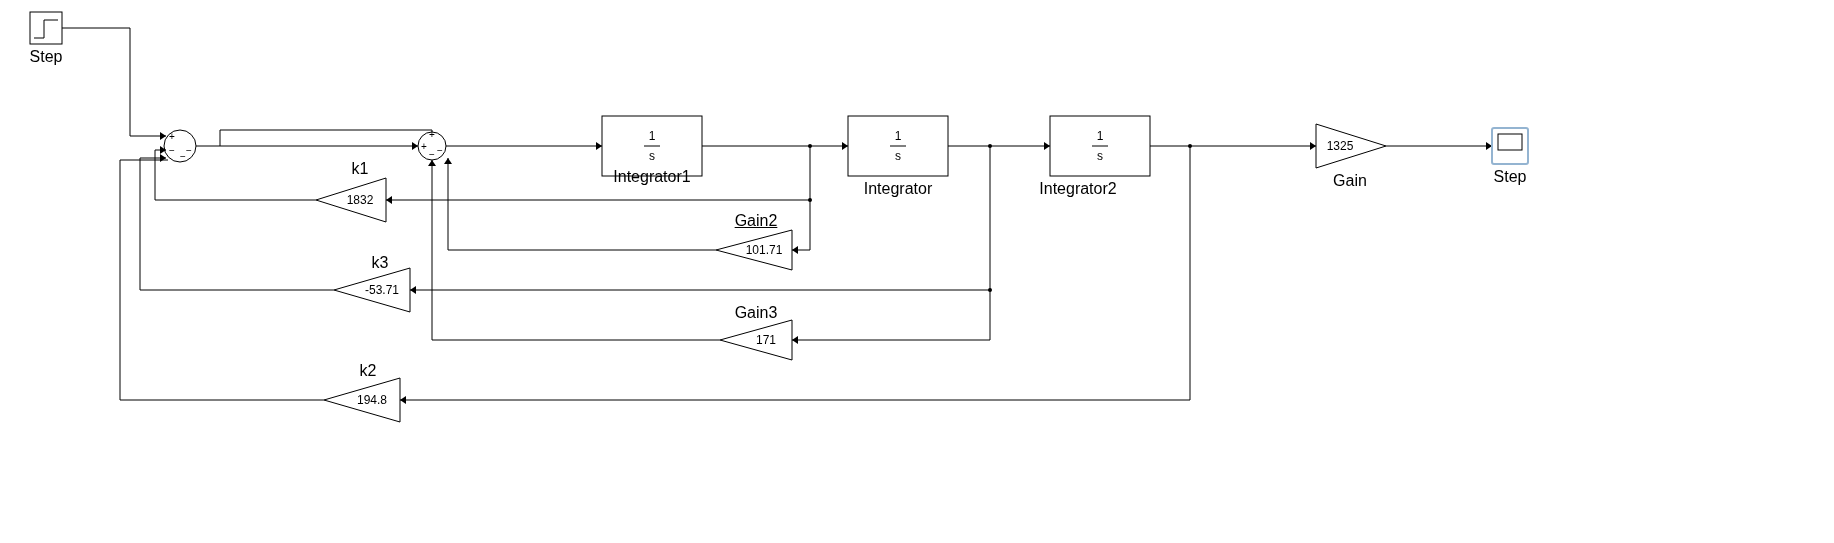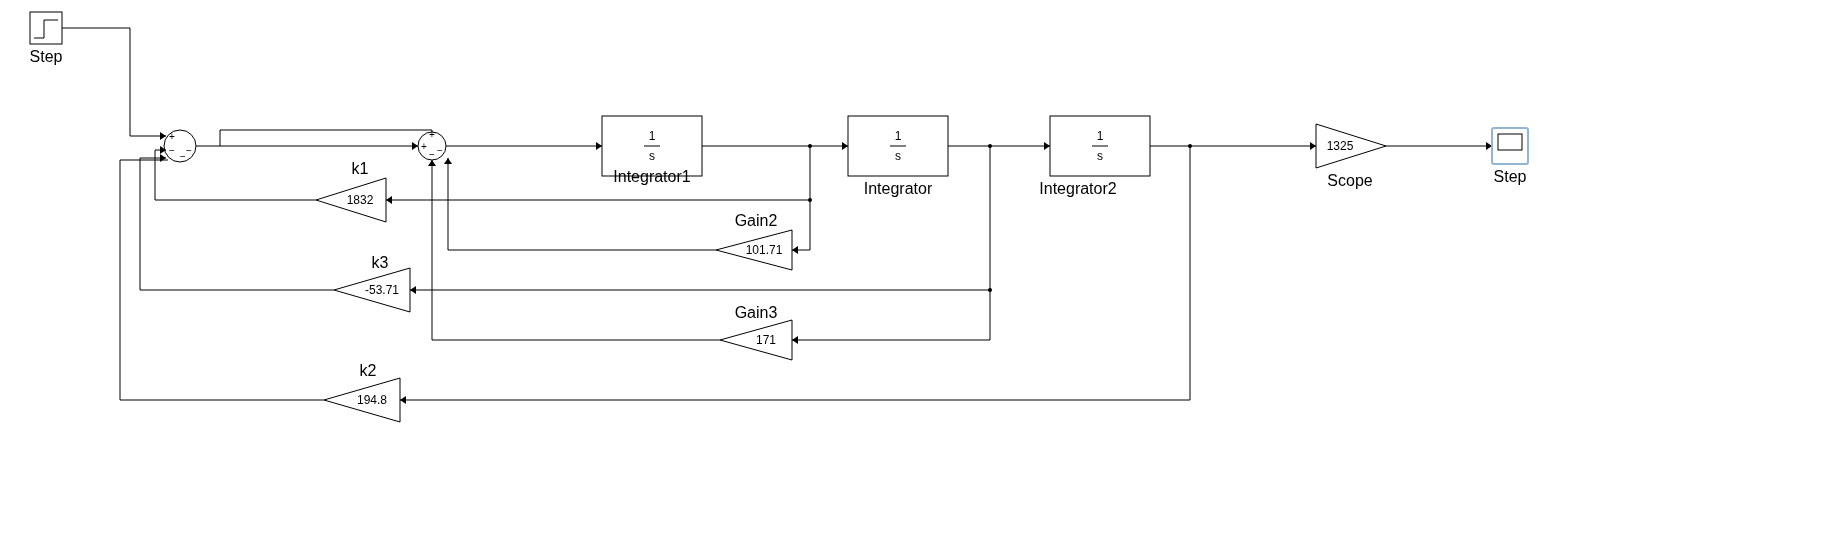--- a/index.html
+++ b/index.html
@@ -201,23 +201,23 @@
 
 </svg>
 
 
 <div class="block-label" style="left:28px; top:48px; width:36px;">Step</div>
 
 <div class="block-label" style="left:602px; top:168px; width:100px;">Integrator1</div>
 <div class="block-label" style="left:848px; top:180px; width:100px;">Integrator</div>
 <div class="block-label" style="left:1028px; top:180px; width:100px;">Integrator2</div>
 
-<div class="block-label" style="left:1320px; top:172px; width:60px;">Scope</div>
+<div class="block-label" style="left:1320px; top:172px; width:60px;">Gain</div>
 <div class="block-label" style="left:1492px; top:168px; width:36px;">Step</div>
 
 <div class="block-label" style="left:340px; top:160px; width:40px;">k1</div>
 <div class="block-label" style="left:360px; top:254px; width:40px;">k3</div>
 <div class="block-label" style="left:348px; top:362px; width:40px;">k2</div>
 
-<div class="block-label" style="left:726px; top:212px; width:60px;">Gain2</div>
+<div class="block-label" style="left:726px; top:212px; width:60px;text-decoration:underline;">Gain2</div>
 <div class="block-label" style="left:726px; top:304px; width:60px;">Gain3</div>
 
 </div>
 
 </body></html>

